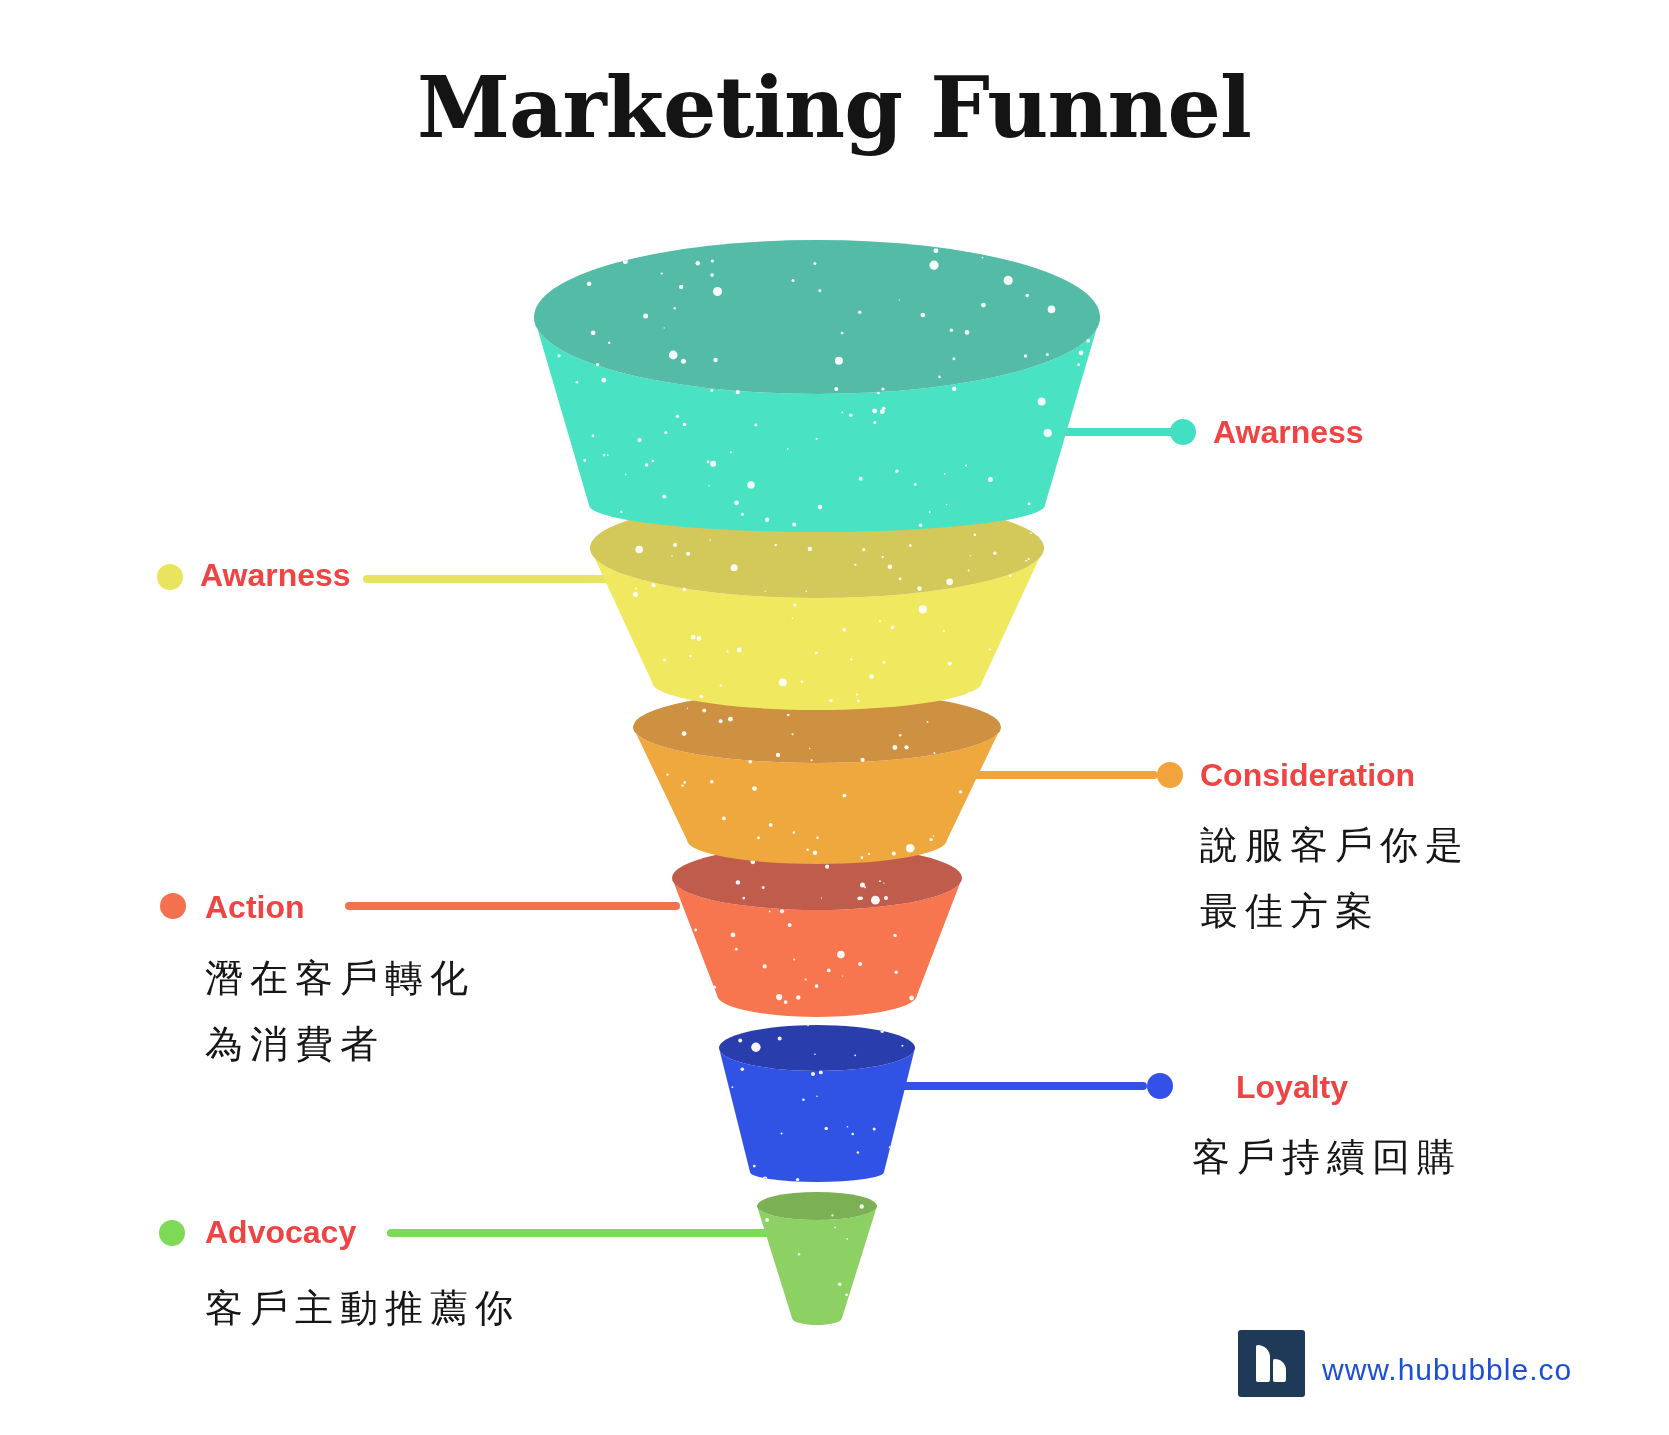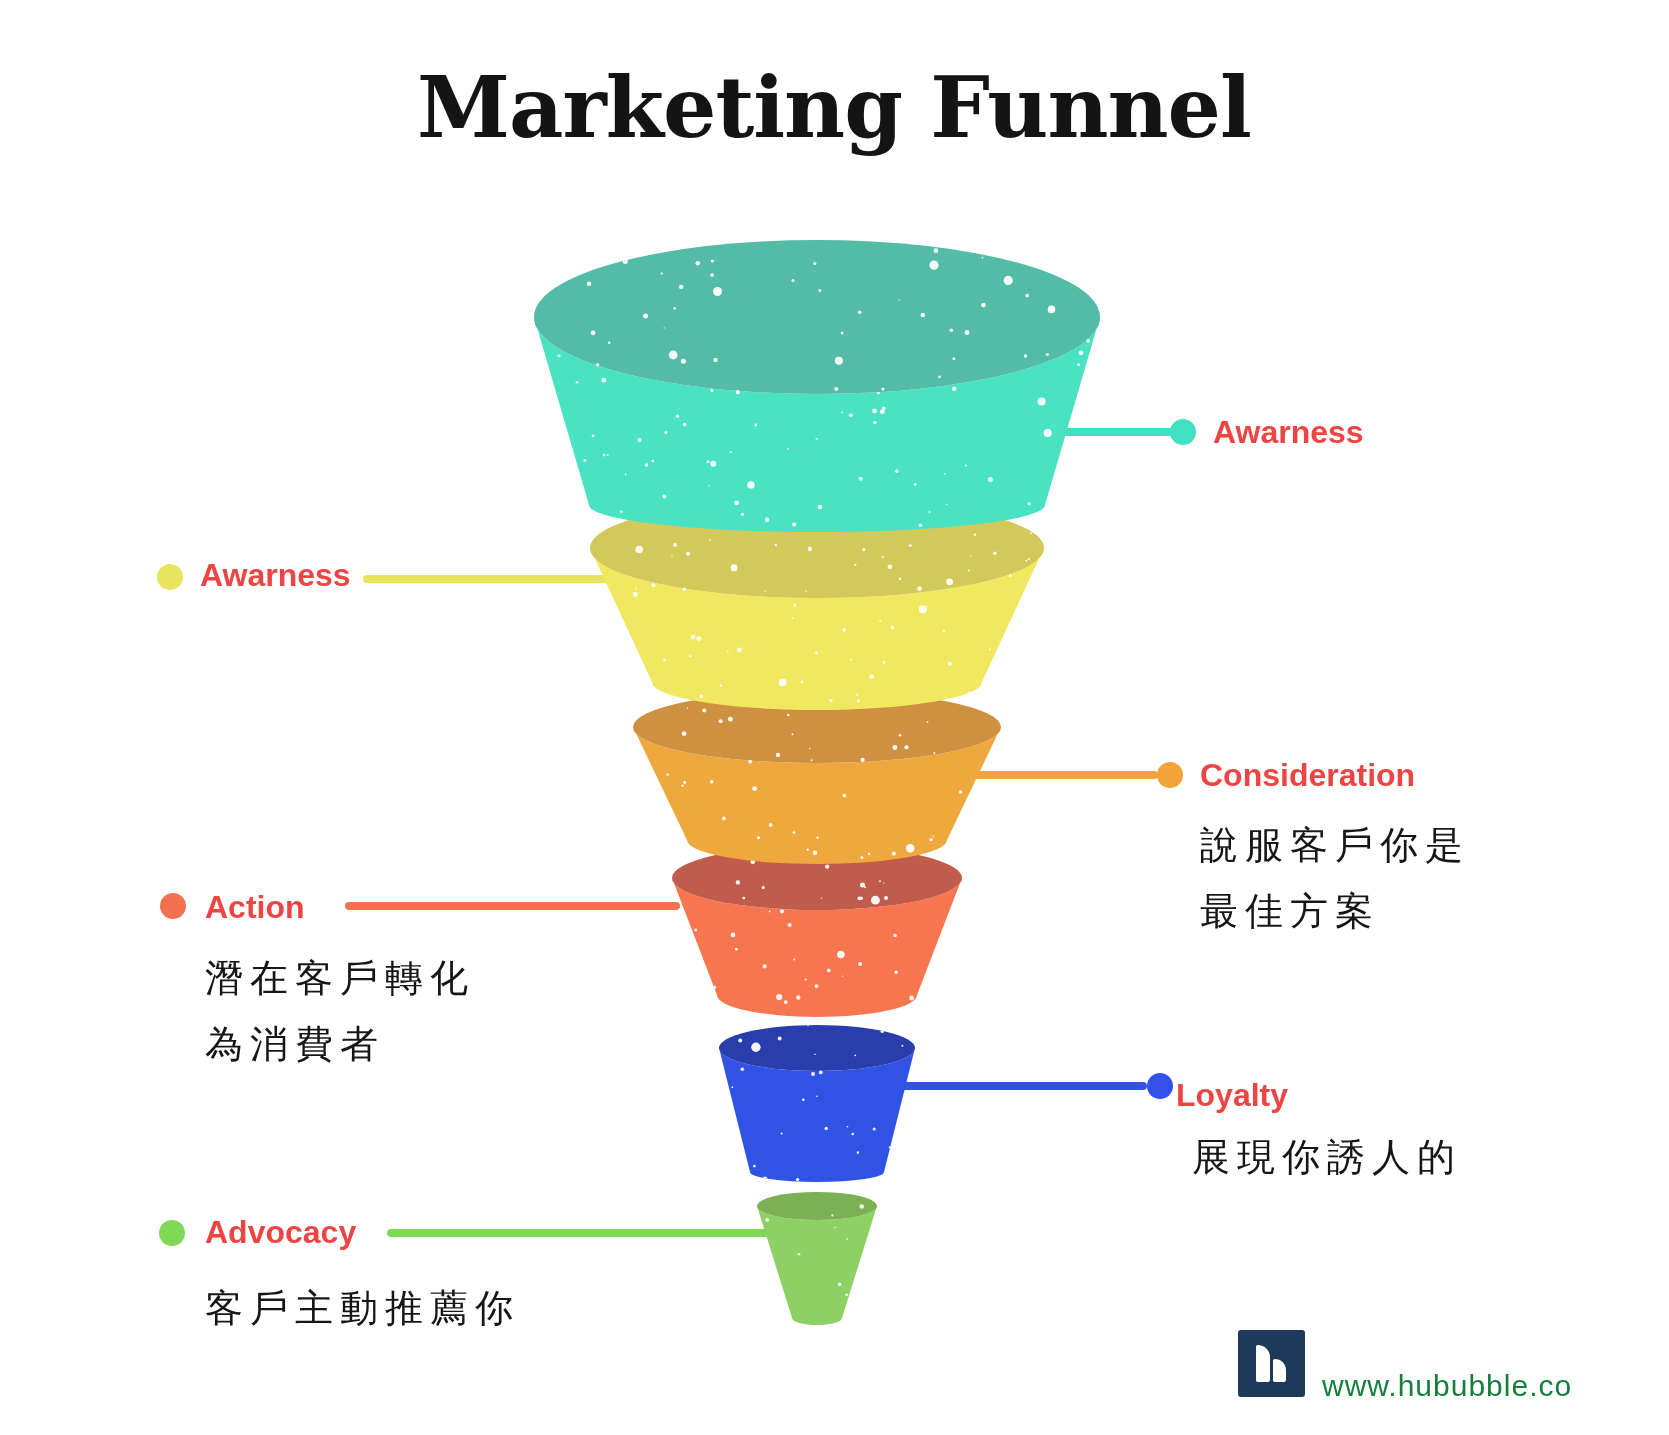--- a/index.html
+++ b/index.html
@@ -487,29 +487,29 @@
     <div class="stage-label" style="left:1200px;top:751px;">Consideration</div>
     <div class="stage-desc" style="left:1200px;top:812px;">說服客戶你是
 最佳方案</div>
 
     <div class="stage-dot" style="left: 160px; top: 893px; background-color: rgb(244, 113, 79);"></div>
     <div class="stage-label" style="left:205px;top:883px;">Action</div>
     <div class="stage-desc" style="left:205px;top:945px;">潛在客戶轉化
 為消費者</div>
 
     <div class="stage-dot" style="left: 1147px; top: 1073px; background-color: rgb(51, 81, 232);"></div>
-    <div class="stage-label" style="left:1176px;top:1063px;margin-top:8px;">Loyalty</div>
-    <div class="stage-desc" style="left:1192px;top:1124px;">展現你誘人的</div>
+    <div class="stage-label" style="left:1236px;top:1063px;">Loyalty</div>
+    <div class="stage-desc" style="left:1192px;top:1124px;">客戶持續回購</div>
 
     <div class="stage-dot" style="left: 159px; top: 1220px; background-color: rgb(126, 217, 87);"></div>
     <div class="stage-label" style="left:205px;top:1208px;">Advocacy</div>
     <div class="stage-desc" style="left:205px;top:1275px;">客戶主動推薦你</div>
   </div>
 
   <div class="footer">
     <div class="logo-box" style="background-color: rgb(30, 58, 88);">
       <div class="logo-bar-left"></div>
       <div class="logo-bar-right"></div>
     </div>
-    <div class="footer-url" style="color: #15803d; margin-top: 16px;">www.hububble.co</div>
+    <div class="footer-url" style="color: #1d4ed8;">www.hububble.co</div>
   </div>
 
 </div>
 
 </body></html>

